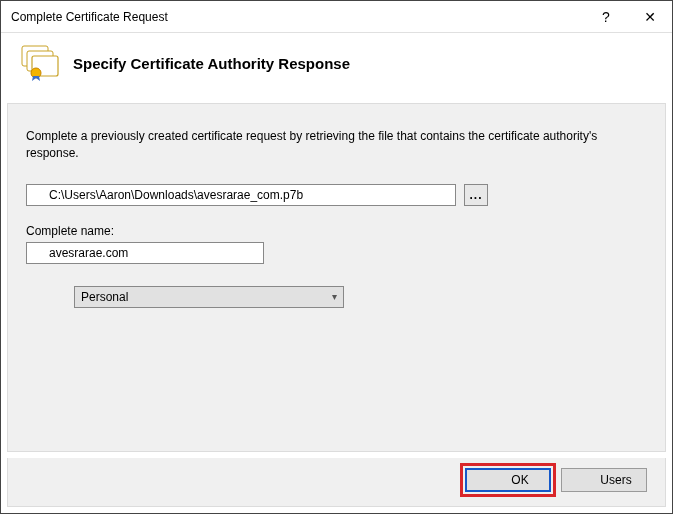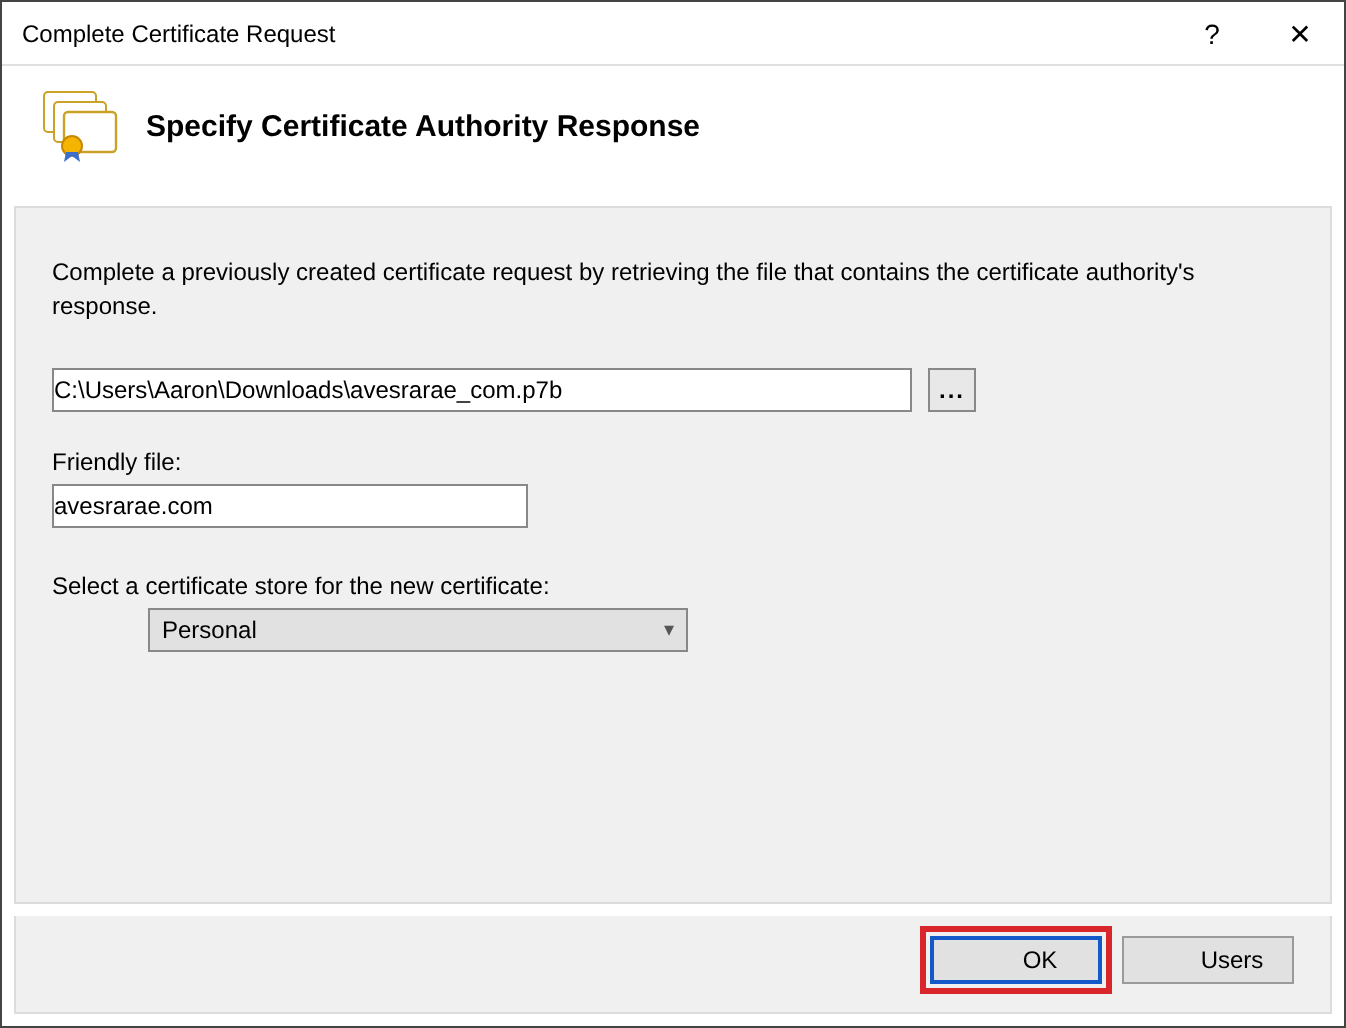--- a/index.html
+++ b/index.html
@@ -55,21 +55,21 @@
   .desc {
     margin-bottom: 22px;
     line-height: 1.4;
   }
   .label { margin-bottom: 4px; }
   .file-row { display: flex; align-items: center; gap: 8px; margin-bottom: 18px; }
   .text-input {
     height: 22px;
     border: 1px solid #888;
     background: #fff;
-    padding: 2px 0;
+    padding: 2px 22px;
     font-family: inherit;
     font-size: 12px;
   }
   .file-input { width: 430px; }
   .browse-btn {
     width: 24px;
     height: 22px;
     border: 1px solid #888;
     background: #e8e8e8;
     display: flex;
@@ -150,24 +150,23 @@
 
 <div class="content-wrap">
   <div class="content">
     <div class="desc">Complete a previously created certificate request by retrieving the file that contains the certificate authority's response.</div>
 
     <div class="file-row">
       <input class="text-input file-input" type="text" value="C:\Users\Aaron\Downloads\avesrarae_com.p7b" style="">
       <div class="browse-btn">...</div>
     </div>
 
-    <div class="label">Friendly file:</div>
+    <div class="label">Complete name:</div>
     <input class="text-input friendly-input" type="text" value="avesrarae.com" style="">
 
-    <div class="label">Select a certificate store for the new certificate:</div>
     <div class="select">
       <span>Personal</span>
       <span class="chev">▾</span>
     </div>
   </div>
 
   <div class="footer">
     <div class="dlg-btn ok-highlight">OK</div>
     <div class="dlg-btn">Users</div>
   </div>

